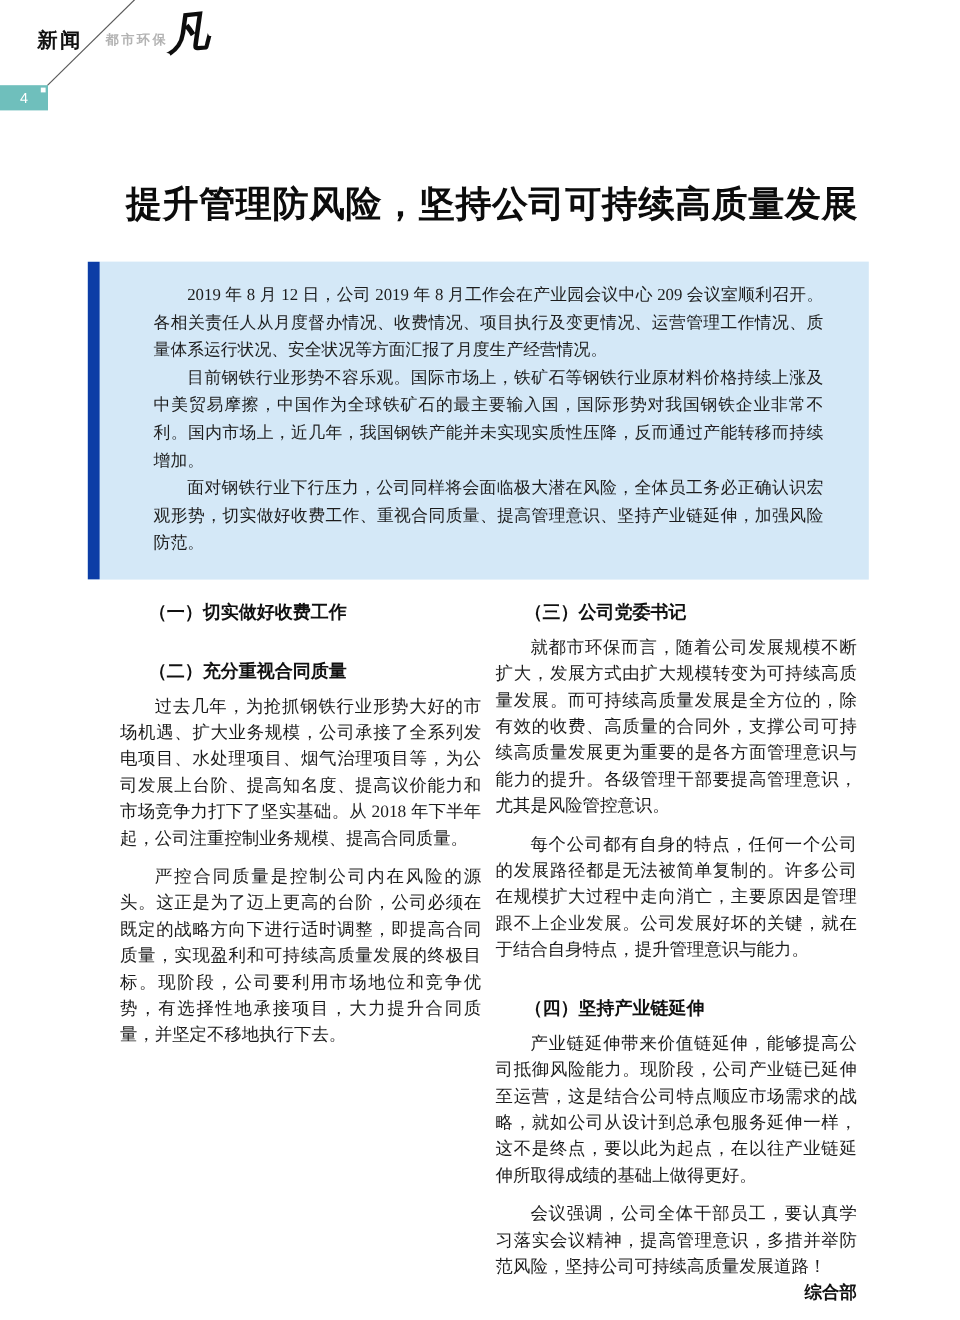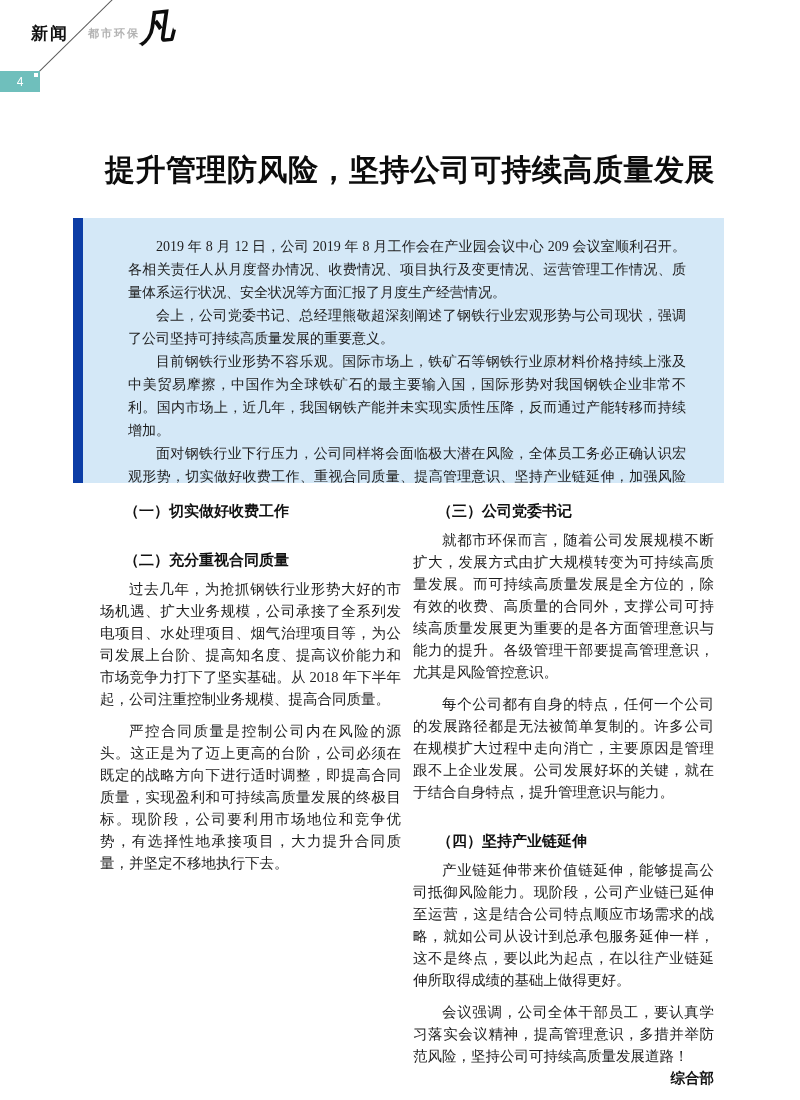--- a/index.html
+++ b/index.html
@@ -119,21 +119,20 @@
   <div class="page-num-box">
     <span class="corner-sq"></span>
     <span>4</span>
   </div>
 
   <h1 class="title">提升管理防风险，坚持公司可持续高质量发展</h1>
 
   <div class="intro">
     <div class="intro-bar"></div>
     <p>2019 年 8 月 12 日，公司 2019 年 8 月工作会在产业园会议中心 209 会议室顺利召开。各相关责任人从月度督办情况、收费情况、项目执行及变更情况、运营管理工作情况、质量体系运行状况、安全状况等方面汇报了月度生产经营情况。</p>
-    <p>会上，公司党委书记、总经理熊敬超深刻阐述了钢铁行业宏观形势与公司现状，强调了公司坚持可持续高质量发展的重要意义。</p>
     <p>目前钢铁行业形势不容乐观。国际市场上，铁矿石等钢铁行业原材料价格持续上涨及中美贸易摩擦，中国作为全球铁矿石的最主要输入国，国际形势对我国钢铁企业非常不利。国内市场上，近几年，我国钢铁产能并未实现实质性压降，反而通过产能转移而持续增加。</p>
     <p>面对钢铁行业下行压力，公司同样将会面临极大潜在风险，全体员工务必正确认识宏观形势，切实做好收费工作、重视合同质量、提高管理意识、坚持产业链延伸，加强风险防范。</p>
   </div>
 
   <div class="columns">
 
     <div class="col">
       <h2 class="section-heading">（一）切实做好收费工作</h2>
 
       <h2 class="section-heading spaced">（二）充分重视合同质量</h2>

